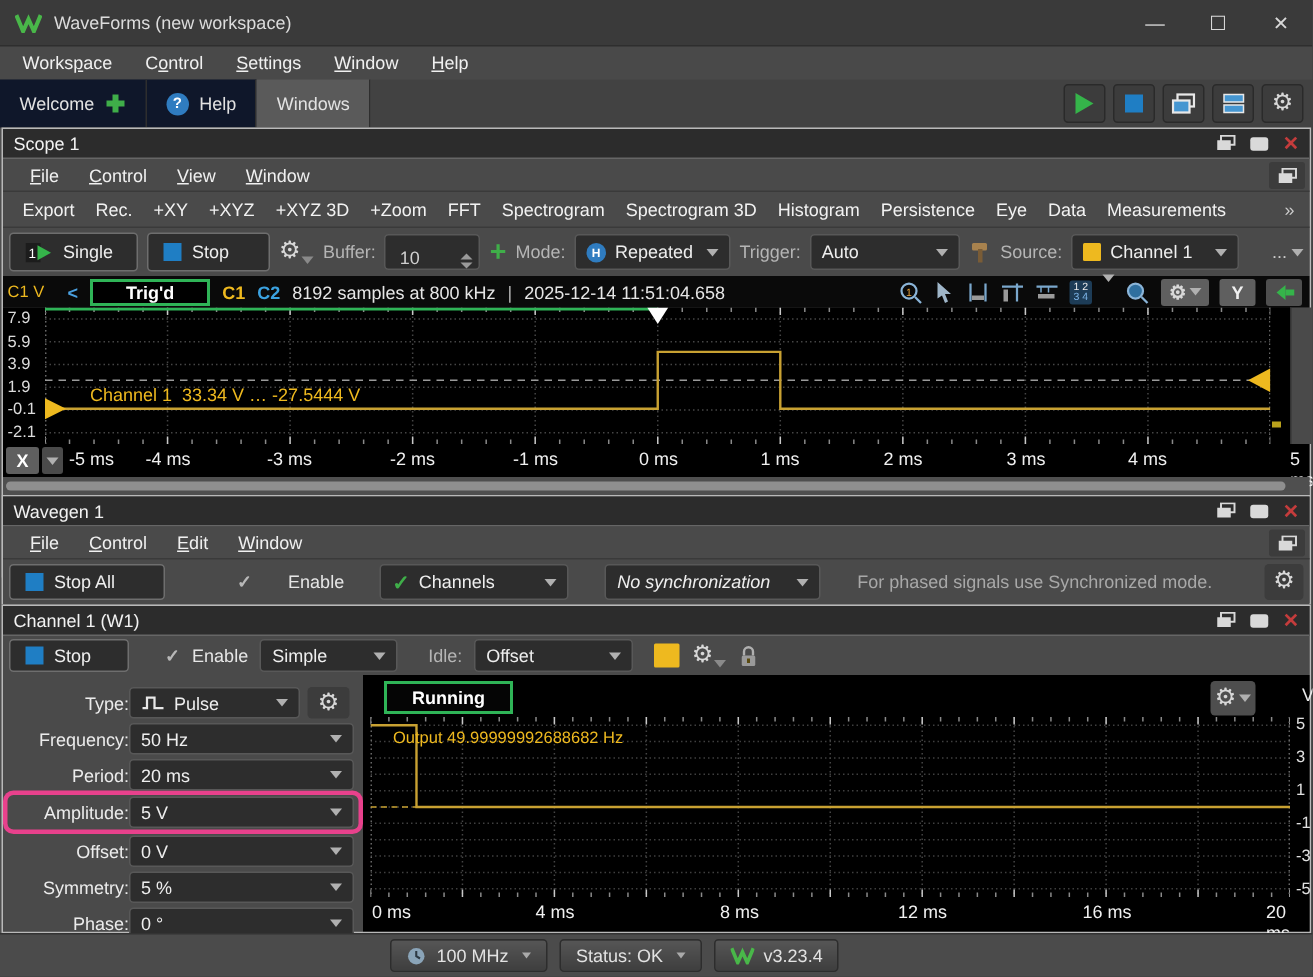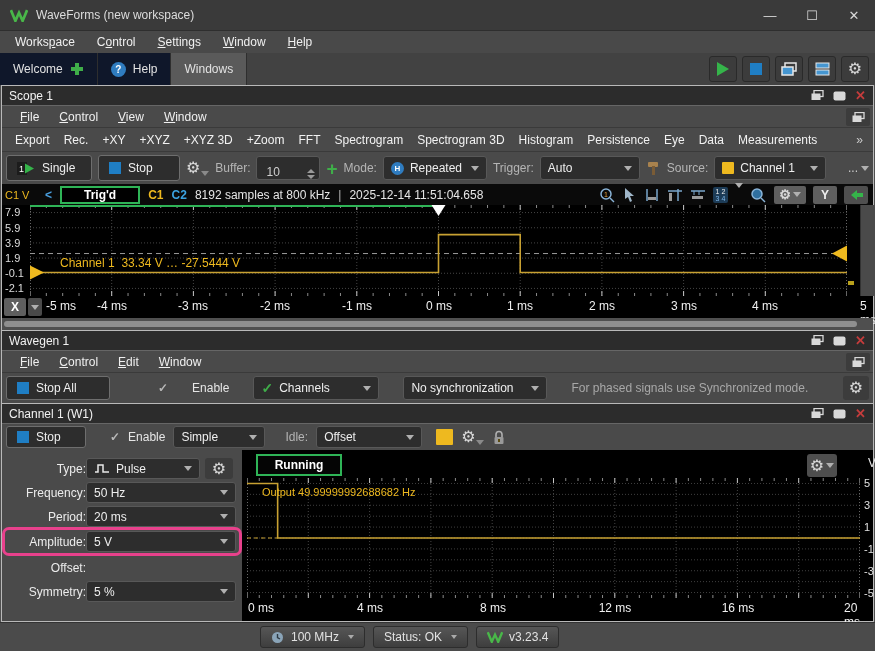--- a/index.html
+++ b/index.html
@@ -558,21 +558,21 @@
         <i class="sq-stop"></i>
         <span>Stop All</span>
       </span>
       <span style="margin-left:24px;" class="check">✓</span>
       <span>Enable</span>
       <span class="dd" style="width:126px;">
         <span class="check-green">✓</span>
         <span>Channels</span>
         <i class="dd-caret"></i>
       </span>
-      <span class="dd" style="width:144px;">
+      <span class="dd" style="width:144px;font-style:italic;">
         <span>No synchronization</span>
         <i class="dd-caret"></i>
       </span>
       <span class="hint">For phased signals use Synchronized mode.</span>
       <span class="gear-btn" style="margin-left:auto;">
           <span class="gear">⚙</span>
         </span>
     </div>
   </div>
 
@@ -648,25 +648,36 @@
         </div>
         <div class="param-row hl">
           <span class="plabel">Amplitude:</span>
           <span class="dd">
               <span>5 V</span>
               <i class="dd-caret"></i>
             </span>
         </div>
         <div class="param-row">
           <span class="plabel">Offset:</span>
+          <span class="dd">
+              <span>0 V</span>
+              <i class="dd-caret"></i>
+            </span>
         </div>
         <div class="param-row">
           <span class="plabel">Symmetry:</span>
           <span class="dd">
               <span>5 %</span>
+              <i class="dd-caret"></i>
+            </span>
+        </div>
+        <div class="param-row">
+          <span class="plabel">Phase:</span>
+          <span class="dd">
+              <span>0 °</span>
               <i class="dd-caret"></i>
             </span>
         </div>
       </div>
       <div class="wg-plot">
         <span class="running-badge">Running</span>
         <svg id="wg-svg" width="613" height="120">
             <line x1="0" y1="0" x2="0" y2="120" stroke="#454545" stroke-dasharray="1,2"></line>
             <line x1="61.300000000000004" y1="0" x2="61.300000000000004" y2="120" stroke="#454545" stroke-dasharray="1,2"></line>
             <line x1="122.60000000000001" y1="0" x2="122.60000000000001" y2="120" stroke="#454545" stroke-dasharray="1,2"></line>

